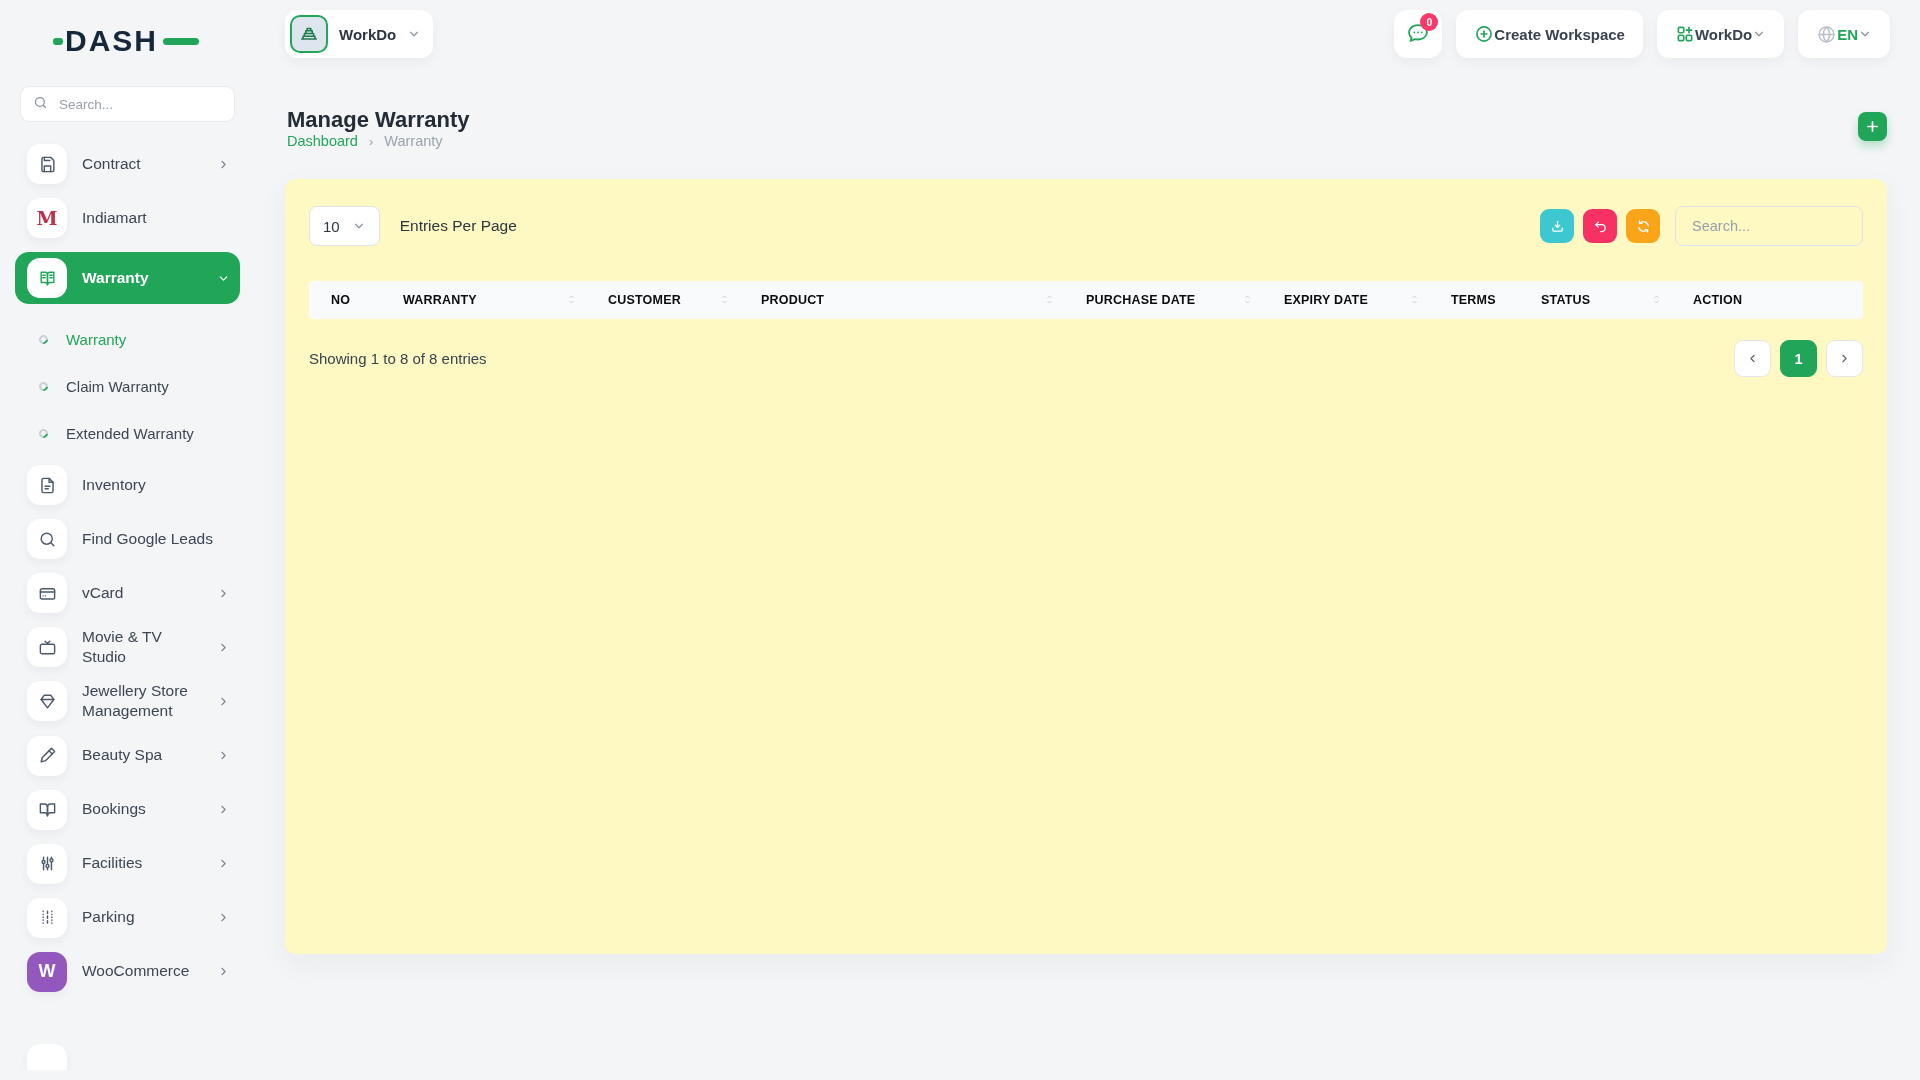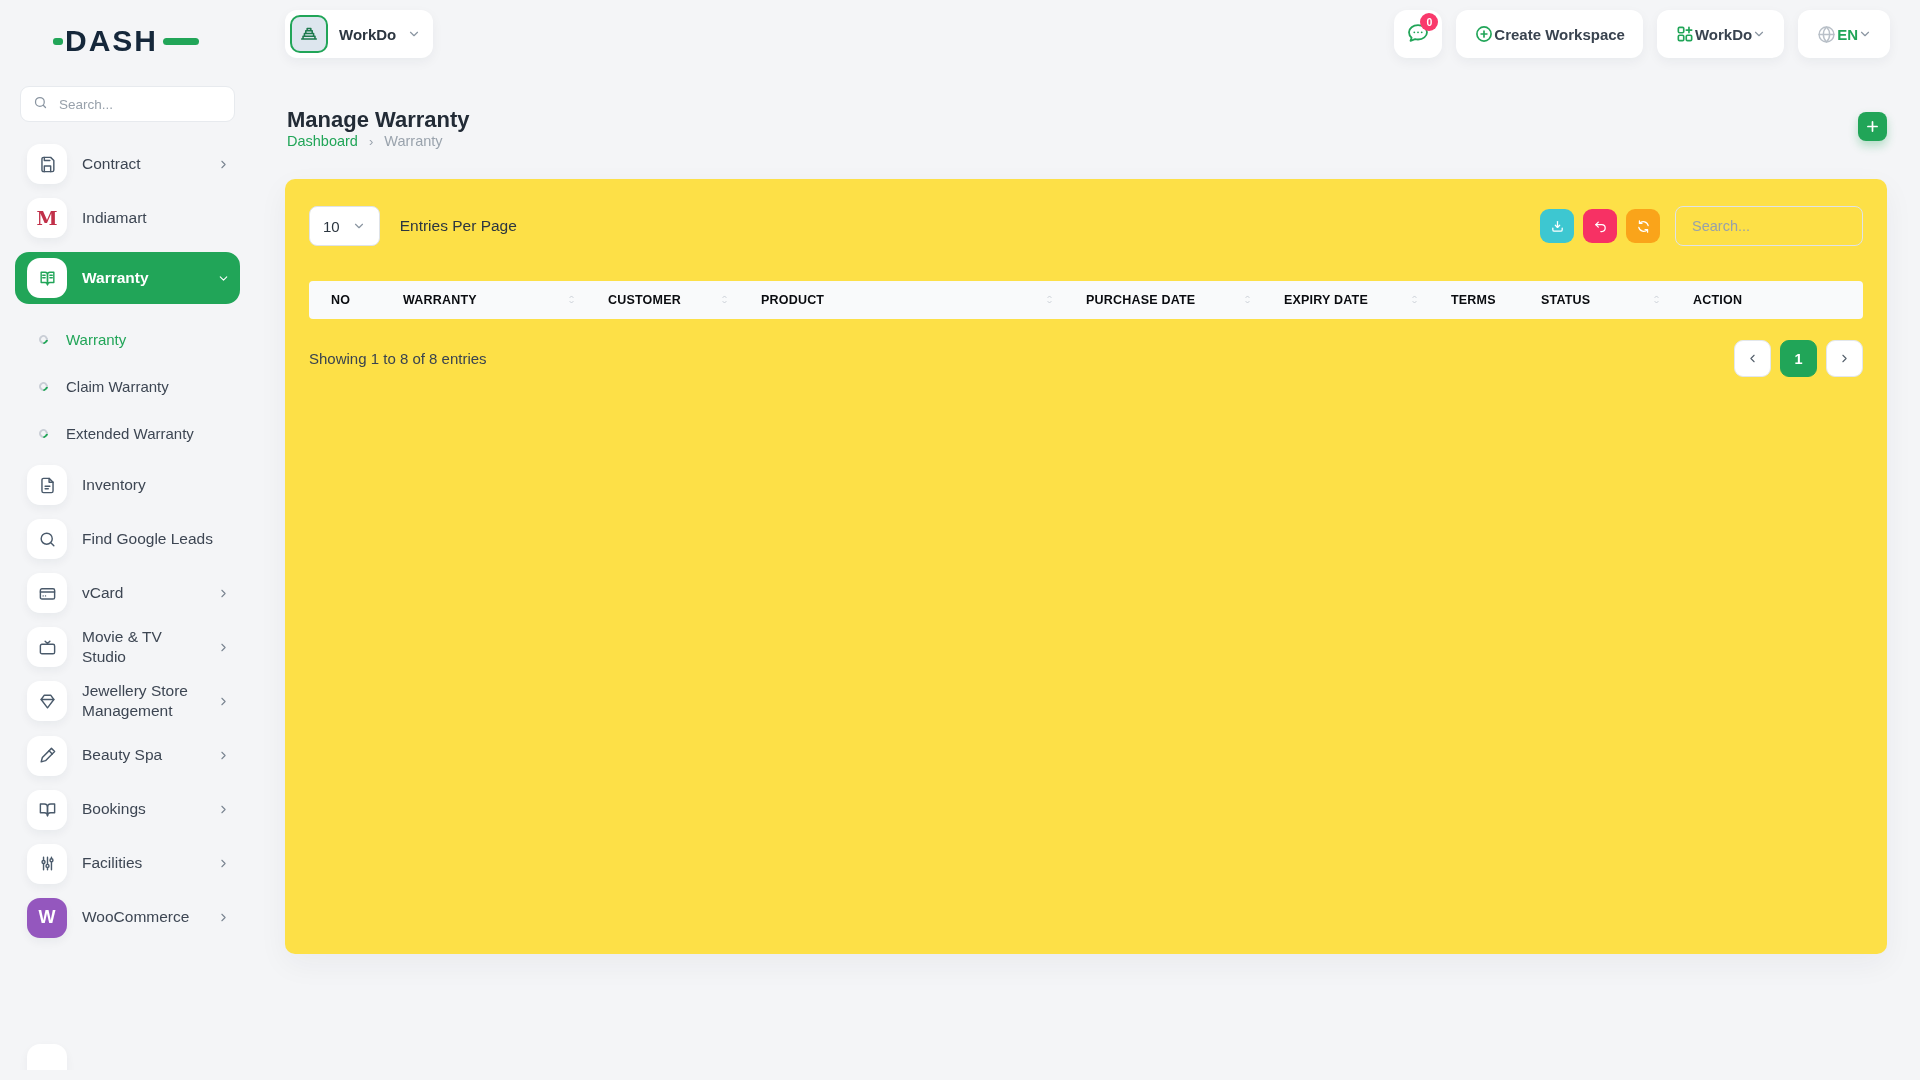--- a/index.html
+++ b/index.html
@@ -56,21 +56,21 @@
 
   
   .page-title { position:absolute; top:92px; left:287px; font-size:22px; font-weight:700; color:#222b36; }
   .breadcrumb { position:absolute; top:133px; left:287px; font-size:14.5px; display:flex; gap:11px; align-items:center; }
   .crumb-link { color:#21a558; text-decoration:none; cursor:pointer; }
   .crumb-sep { color:#9aa3ad; font-size:13px; }
   .crumb-current { color:#9aa3ad; }
   .add-btn { position:absolute; top:112px; left:1858px; width:29px; height:29px; border-radius:8px; background:#21a558; color:#fff; border:none; display:flex; align-items:center; justify-content:center; font-size:19px; box-shadow:0 5px 10px rgba(33,165,88,.3); }
 
   
-  .card { position:absolute; top:179px; left:285px; width:1602px; height:775px; background:#fde047; border-radius:10px; box-shadow:0 10px 30px rgba(30,40,60,.05); padding:27px 24px 0; }
+  .card { position:absolute; top:179px; left:285px; width:1602px; height:775px; background:#fef9c3; border-radius:10px; box-shadow:0 10px 30px rgba(30,40,60,.05); padding:27px 24px 0; }
   .toolbar { display:flex; align-items:center; height:40px; }
   .entries-select { display:flex; align-items:center; gap:12px; border:1px solid #dfe3e8; border-radius:8px; height:40px; padding:0 13px; font-size:15px; color:#2c3640; background:#fff; }
   .entries-label { margin-left:20px; font-size:15.5px; color:#2c3640; }
   .tool-actions { margin-left:auto; display:flex; gap:9px; align-items:center; }
   .tool-btn { width:34px; height:34px; border-radius:9px; color:#fff; display:flex; align-items:center; justify-content:center; border:none; }
   .search-box { margin-left:15px; width:188px; height:40px; border:1px solid #dfe3e8; border-radius:8px; padding:0 14px; display:flex; align-items:center; }
   .search-box input { border:none; outline:none; width:100%; font-size:14.5px; color:#55606c; background:transparent; }
   .search-box input::placeholder { color:#97a1ab; }
 
   table.grid { width:100%; border-collapse:collapse; margin-top:35px; table-layout:fixed; }
@@ -246,20 +246,34 @@
       <div class="nav-item">
         <span class="icon-box">
           <svg viewBox="0 0 24 24" width="19" height="19" fill="none" stroke="currentColor" stroke-width="1.8" stroke-linecap="round" stroke-linejoin="round">
             <path d="M7 4v16M12 4v16M17 4v16"></path>
             <circle cx="7" cy="10" r="1.9" fill="#fff"></circle>
             <circle cx="12" cy="15" r="1.9" fill="#fff"></circle>
             <circle cx="17" cy="8" r="1.9" fill="#fff"></circle>
           </svg>
         </span>
         <span class="nav-label">Facilities</span>
+        <span class="nav-chev">
+          <svg viewBox="0 0 24 24" width="13" height="13" fill="none" stroke="currentColor" stroke-width="2" stroke-linecap="round" stroke-linejoin="round">
+            <path d="m9 6 6 6-6 6"></path>
+          </svg>
+        </span>
+      </div>
+      <div class="nav-item">
+        <span class="icon-box">
+          <svg viewBox="0 0 24 24" width="19" height="19" fill="none" stroke="currentColor" stroke-width="1.8" stroke-linecap="round" stroke-linejoin="round">
+            <path stroke-dasharray="0.5 3.2" d="M6.5 4v16M17.5 4v16"></path>
+            <path stroke-dasharray="3 3" d="M12 4v16"></path>
+          </svg>
+        </span>
+        <span class="nav-label">Parking</span>
         <span class="nav-chev">
           <svg viewBox="0 0 24 24" width="13" height="13" fill="none" stroke="currentColor" stroke-width="2" stroke-linecap="round" stroke-linejoin="round">
             <path d="m9 6 6 6-6 6"></path>
           </svg>
         </span>
       </div>
       <div class="nav-item">
         <span class="icon-box woo">W</span>
         <span class="nav-label">WooCommerce</span>
         <span class="nav-chev">

